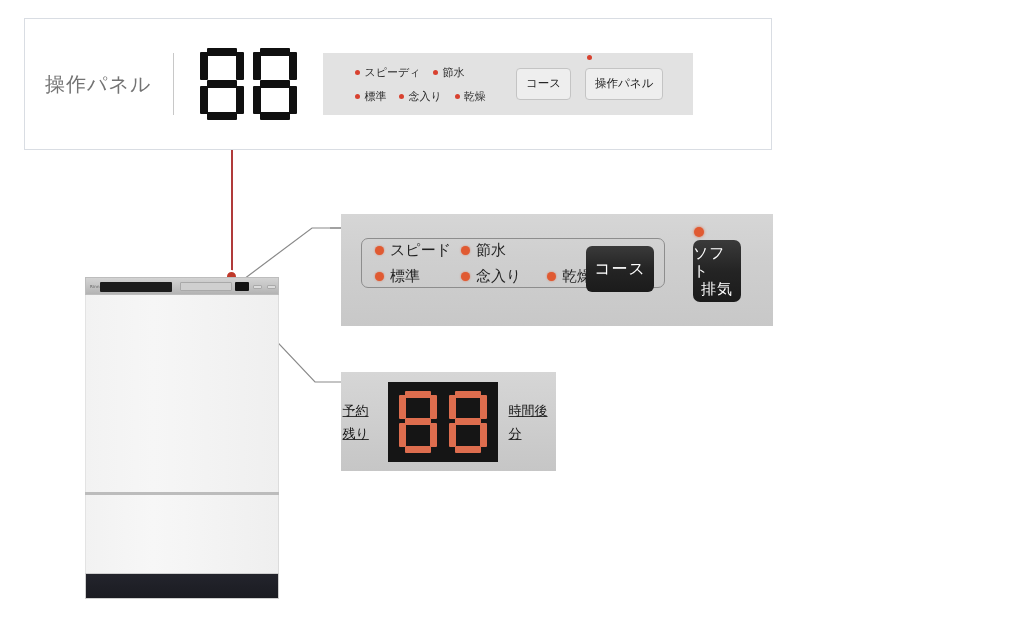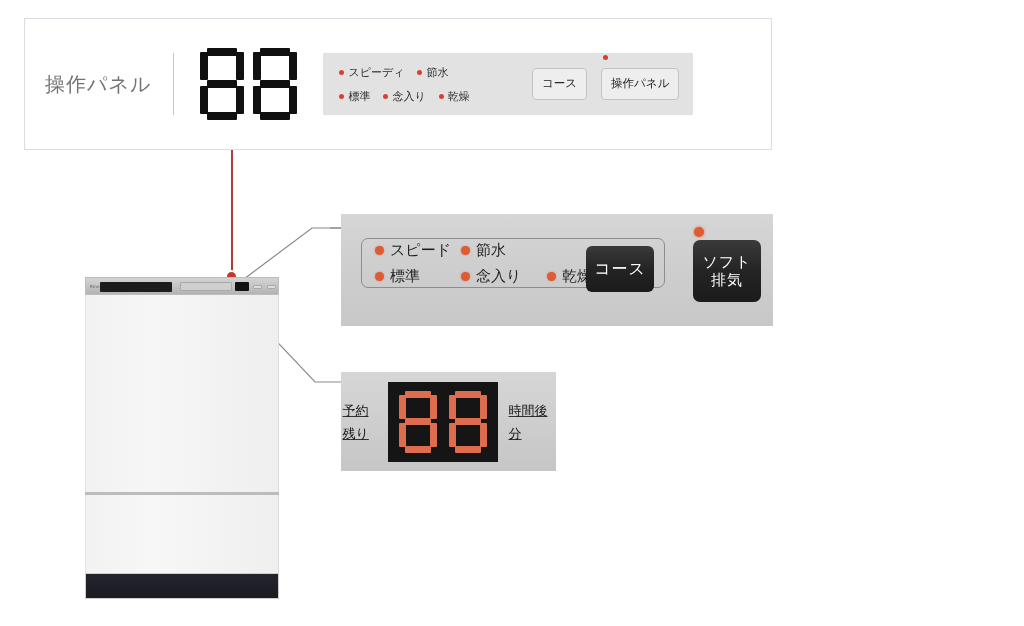--- a/index.html
+++ b/index.html
@@ -101,21 +101,21 @@
   .seg.small i.e { left: 0; top: 32px; }
   .seg.small i.c { right: 0; top: 32px; }
 
   
   .mini-panel {
     background: #e2e2e2;
     width: 370px;
     height: 62px;
     display: flex;
     align-items: center;
-    padding: 0 10px;
+    padding: 0 26px;
     box-sizing: border-box;
     position: relative;
   }
   .mini-lamps {
     display: flex;
     flex-direction: column;
     justify-content: center;
     gap: 9px;
     flex: 0 0 auto;
     padding-left: 6px;
@@ -333,21 +333,21 @@
     letter-spacing: 1px;
   }
   .btn-soft-wrap {
     position: absolute;
     left: 352px;
     top: 26px;
     width: 62px;
     height: 62px;
   }
   .btn-soft {
-    width: 68px;
+    width: 48px;
     height: 62px;
     background: linear-gradient(180deg,#3a3a3a 0%, #242424 50%, #1b1b1b 100%);
     border-radius: 7px;
     color: #ffffff;
     font-size: 15px;
     line-height: 1.22;
     display: flex;
     flex-direction: column;
     align-items: center;
     justify-content: center;

